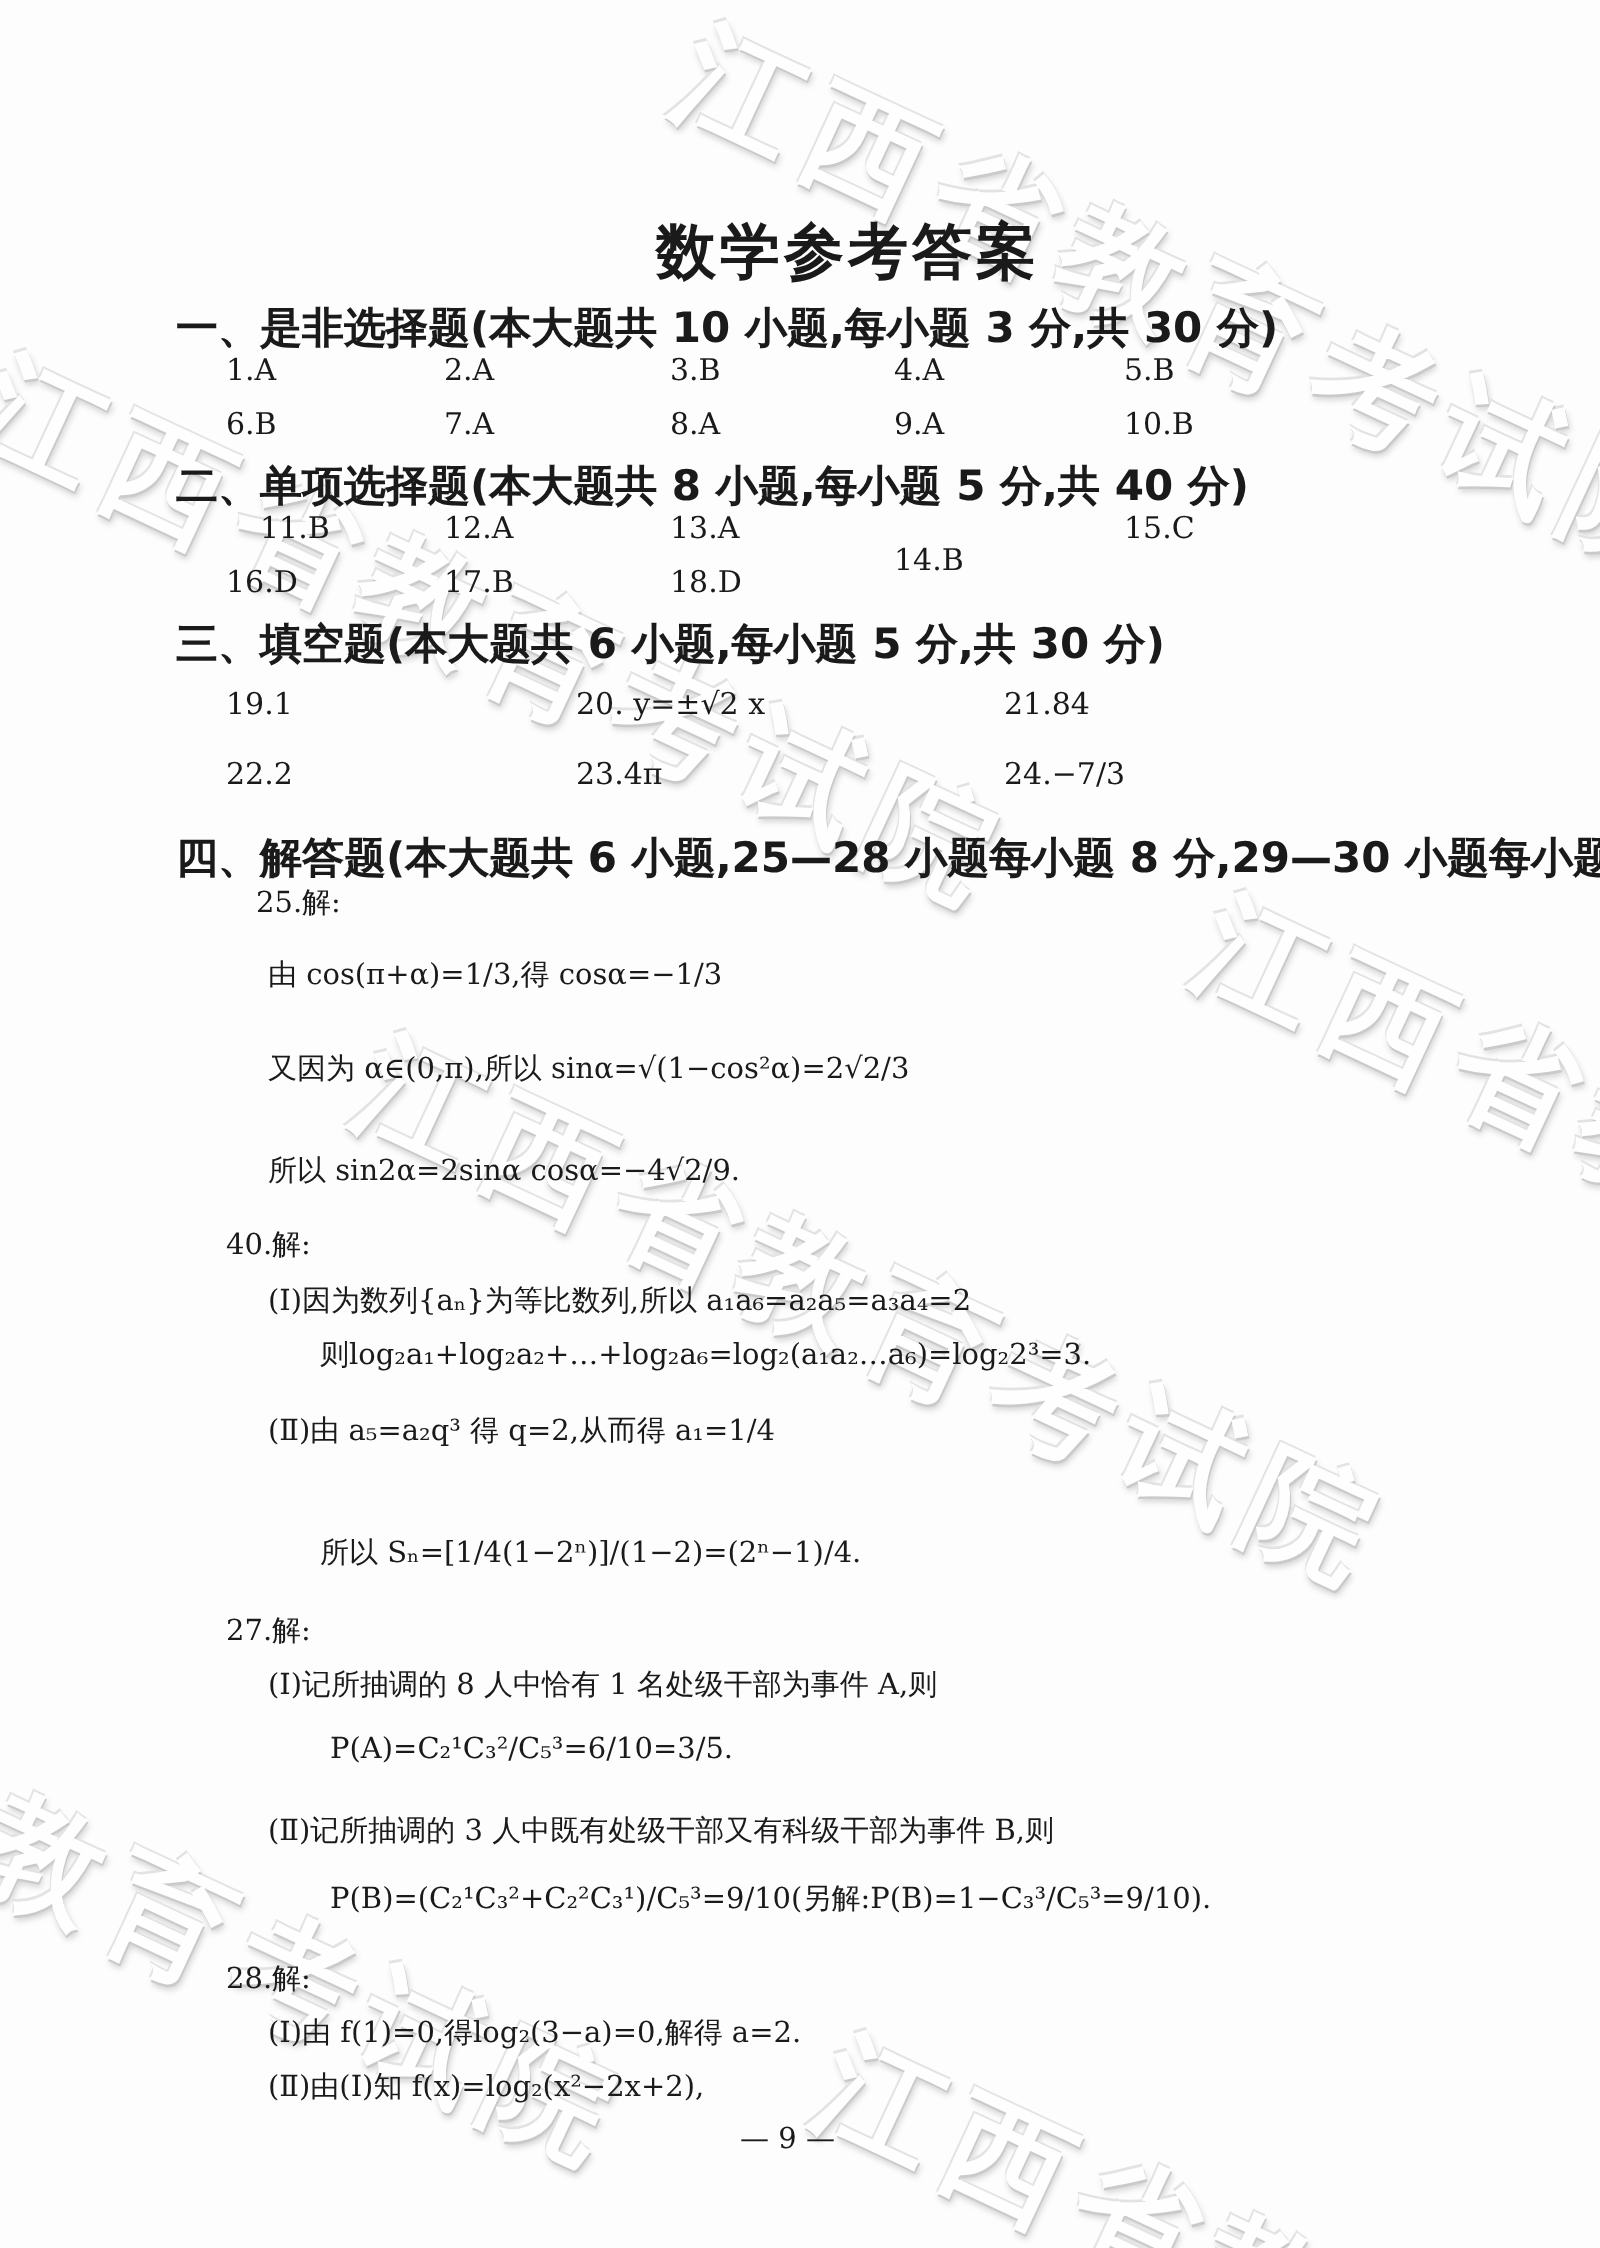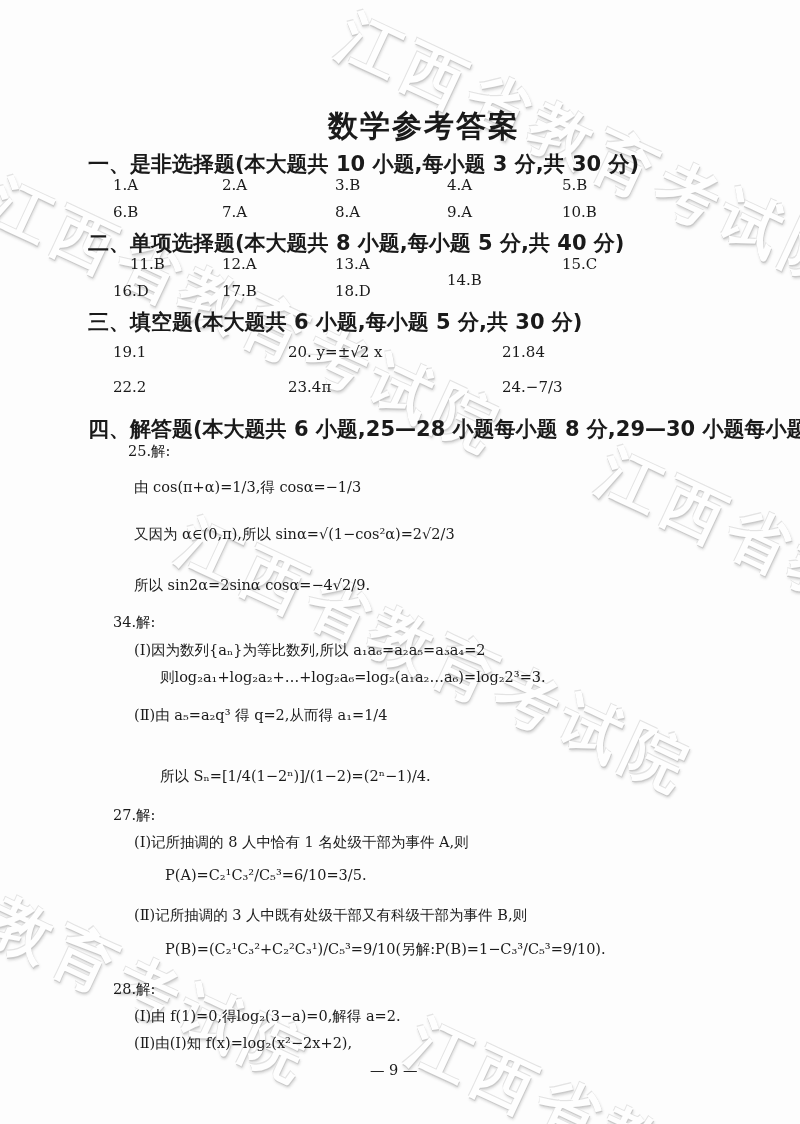--- a/index.html
+++ b/index.html
@@ -65,21 +65,21 @@
   <div class="abs ans" style="left:288px; top:378px;">23.4π</div>
   <div class="abs ans" style="left:502px; top:378px;">24.−7/3</div>
 
   <div class="abs sec" style="left:88px; top:415px;">四、解答题(本大题共 6 小题,25—28 小题每小题 8 分,29—30 小题每小题 9 分,共 50 分)</div>
 
   <div class="abs txt" style="left:113px; top:442px;margin-left:15px;">25.解:</div>
   <div class="abs txt" style="left:134px; top:478px;">由 cos(π+α)=1/3,得 cosα=−1/3</div>
   <div class="abs txt" style="left:134px; top:525px;">又因为 α∈(0,π),所以 sinα=√(1−cos²α)=2√2/3</div>
   <div class="abs txt" style="left:134px; top:576px;">所以 sin2α=2sinα cosα=−4√2/9.</div>
 
-  <div class="abs txt" style="left:113px; top:613px;">34.解:</div>
+  <div class="abs txt" style="left:113px; top:613px;">40.解:</div>
   <div class="abs txt" style="left:134px; top:641px;">(Ⅰ)因为数列{aₙ}为等比数列,所以 a₁a₆=a₂a₅=a₃a₄=2</div>
   <div class="abs txt" style="left:160px; top:668px;">则log₂a₁+log₂a₂+…+log₂a₆=log₂(a₁a₂…a₆)=log₂2³=3.</div>
   <div class="abs txt" style="left:134px; top:706px;">(Ⅱ)由 a₅=a₂q³ 得 q=2,从而得 a₁=1/4</div>
   <div class="abs txt" style="left:160px; top:767px;">所以 Sₙ=[1/4(1−2ⁿ)]/(1−2)=(2ⁿ−1)/4.</div>
 
   <div class="abs txt" style="left:113px; top:806px;">27.解:</div>
   <div class="abs txt" style="left:134px; top:833px;">(Ⅰ)记所抽调的 8 人中恰有 1 名处级干部为事件 A,则</div>
   <div class="abs txt" style="left:165px; top:867px;">P(A)=C₂¹C₃²/C₅³=6/10=3/5.</div>
   <div class="abs txt" style="left:134px; top:906px;">(Ⅱ)记所抽调的 3 人中既有处级干部又有科级干部为事件 B,则</div>
   <div class="abs txt" style="left:165px; top:940px;">P(B)=(C₂¹C₃²+C₂²C₃¹)/C₅³=9/10(另解:P(B)=1−C₃³/C₅³=9/10).</div>

